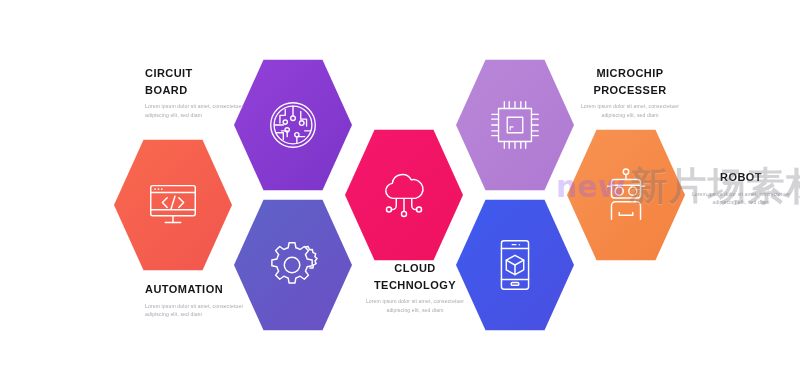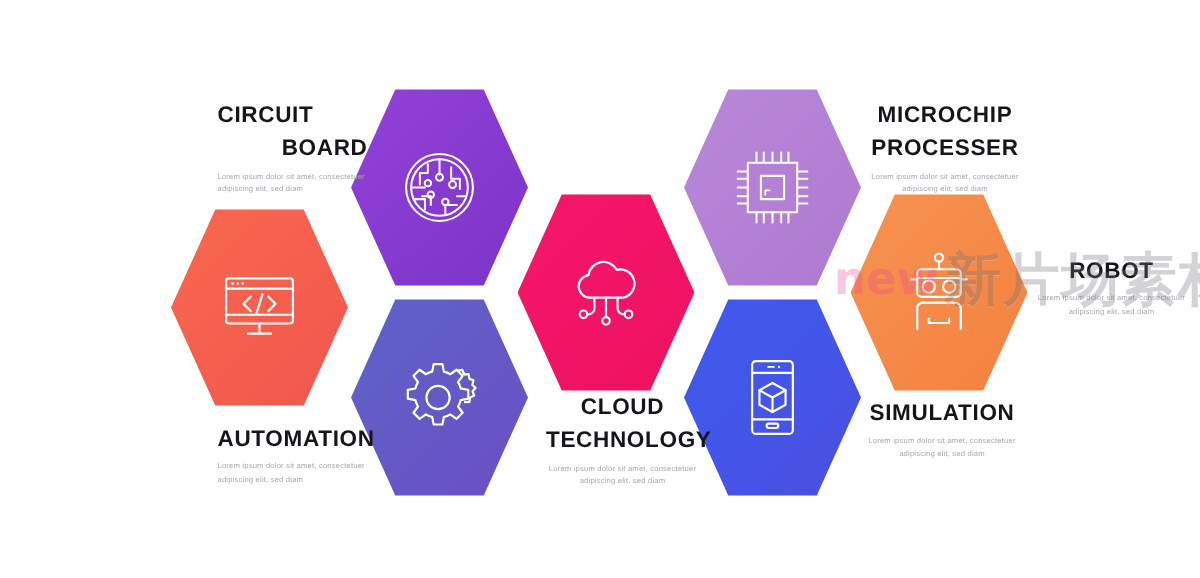--- a/index.html
+++ b/index.html
@@ -18,21 +18,21 @@
     width:118px;height:136px;
     clip-path:polygon(25% 2%,75% 2%,100% 50%,75% 98%,25% 98%,0% 50%);
     display:flex;align-items:center;justify-content:center;
   }
   .hex .ico{width:62px;height:62px;display:block;}
   .hex .ico svg{width:100%;height:100%;display:block;}
 
   
   .lbl{position:absolute;width:112px;}
   .lbl .ttl{
-    font-size:15px;font-weight:700;letter-spacing:.45px;
+    font-size:11px;font-weight:700;letter-spacing:.45px;
     color:#16161a;line-height:1.42;margin:0 0 4px 0;
     text-transform:uppercase;
   }
   .lbl .bdy{
     font-size:5.1px;line-height:1.72;color:#a8a8b0;
     margin:0;letter-spacing:.12px;
   }
   .lbl.r{text-align:center;}
   .lbl.l{text-align:left;}
 
@@ -44,21 +44,21 @@
     opacity:.30;
     display:flex;align-items:center;
     font-family:"DejaVu Sans",sans-serif;
   }
   #wm .wmtxt{
     font-size:38px;font-weight:700;color:#6f6f78;
     white-space:nowrap;letter-spacing:1px;
     text-shadow:0 1px 0 rgba(255,255,255,.55);
   }
   #wm .wmnew{
-    font-size:30px;font-weight:700;color:#ec4899;
+    font-size:30px;font-weight:700;color:#8b5cf6;
     margin-right:4px;
   }
 </style>
 </head>
 <body>
 
 <div id="stage">
 
   <div class="hex" style="left:114px;top:137px;background:linear-gradient(135deg,#F8694E 0%,#F2564E 100%);">
     <span class="ico">
@@ -192,45 +192,41 @@
         <line x1="47" y1="23" x2="51" y2="23"></line>
         <path d="M17 57 V43 a4 4 0 0 1 4-4 h22 a4 4 0 0 1 4 4 V57"></path>
         <path d="M25 50 v3 h14 v-3"></path>
       </svg>
     </span>
   </div>
 
 
   <div class="lbl l" style="left:145px;top:66px;width:100px;">
     <p class="ttl">CIRCUIT</p>
-    <p class="ttl" style="margin-top:-3px;text-align:right;">BOARD</p>
+    <p class="ttl" style="margin-top:-3px;">BOARD</p>
     <p class="bdy">Lorem ipsum dolor sit amet, consectetuer adipiscing elit, sed diam</p>
   </div>
 
   <div class="lbl l" style="left:145px;top:282px;width:100px;">
     <p class="ttl">AUTOMATION</p>
     <p class="bdy">Lorem ipsum dolor sit amet, consectetuer adipiscing elit, sed diam</p>
   </div>
 
   <div class="lbl l" style="left:364px;top:261px;width:102px;text-align:center;">
     <p class="ttl">CLOUD</p>
     <p class="ttl" style="margin-top:-3px;">TECHNOLOGY</p>
     <p class="bdy">Lorem ipsum dolor sit amet, consectetuer adipiscing elit, sed diam</p>
   </div>
 
   <div class="lbl r" style="left:577px;top:66px;width:106px;">
     <p class="ttl">MICROCHIP</p>
     <p class="ttl" style="margin-top:-3px;">PROCESSER</p>
     <p class="bdy">Lorem ipsum dolor sit amet, consectetuer adipiscing elit, sed diam</p>
   </div>
 
-  <div class="lbl r" style="left:577px;top:265px;width:102px;">
-    <p class="ttl">SIMULATION</p>
-    <p class="bdy">Lorem ipsum dolor sit amet, consectetuer adipiscing elit, sed diam</p>
-  </div>
 
   <div class="lbl r" style="left:691px;top:170px;width:100px;">
     <p class="ttl">ROBOT</p>
     <p class="bdy">Lorem ipsum dolor sit amet, consectetuer adipiscing elit, sed diam</p>
   </div>
 
   <div id="wm">
     <span class="wmnew">new</span>
     <span class="wmtxt">新片场素材</span>
   </div>

